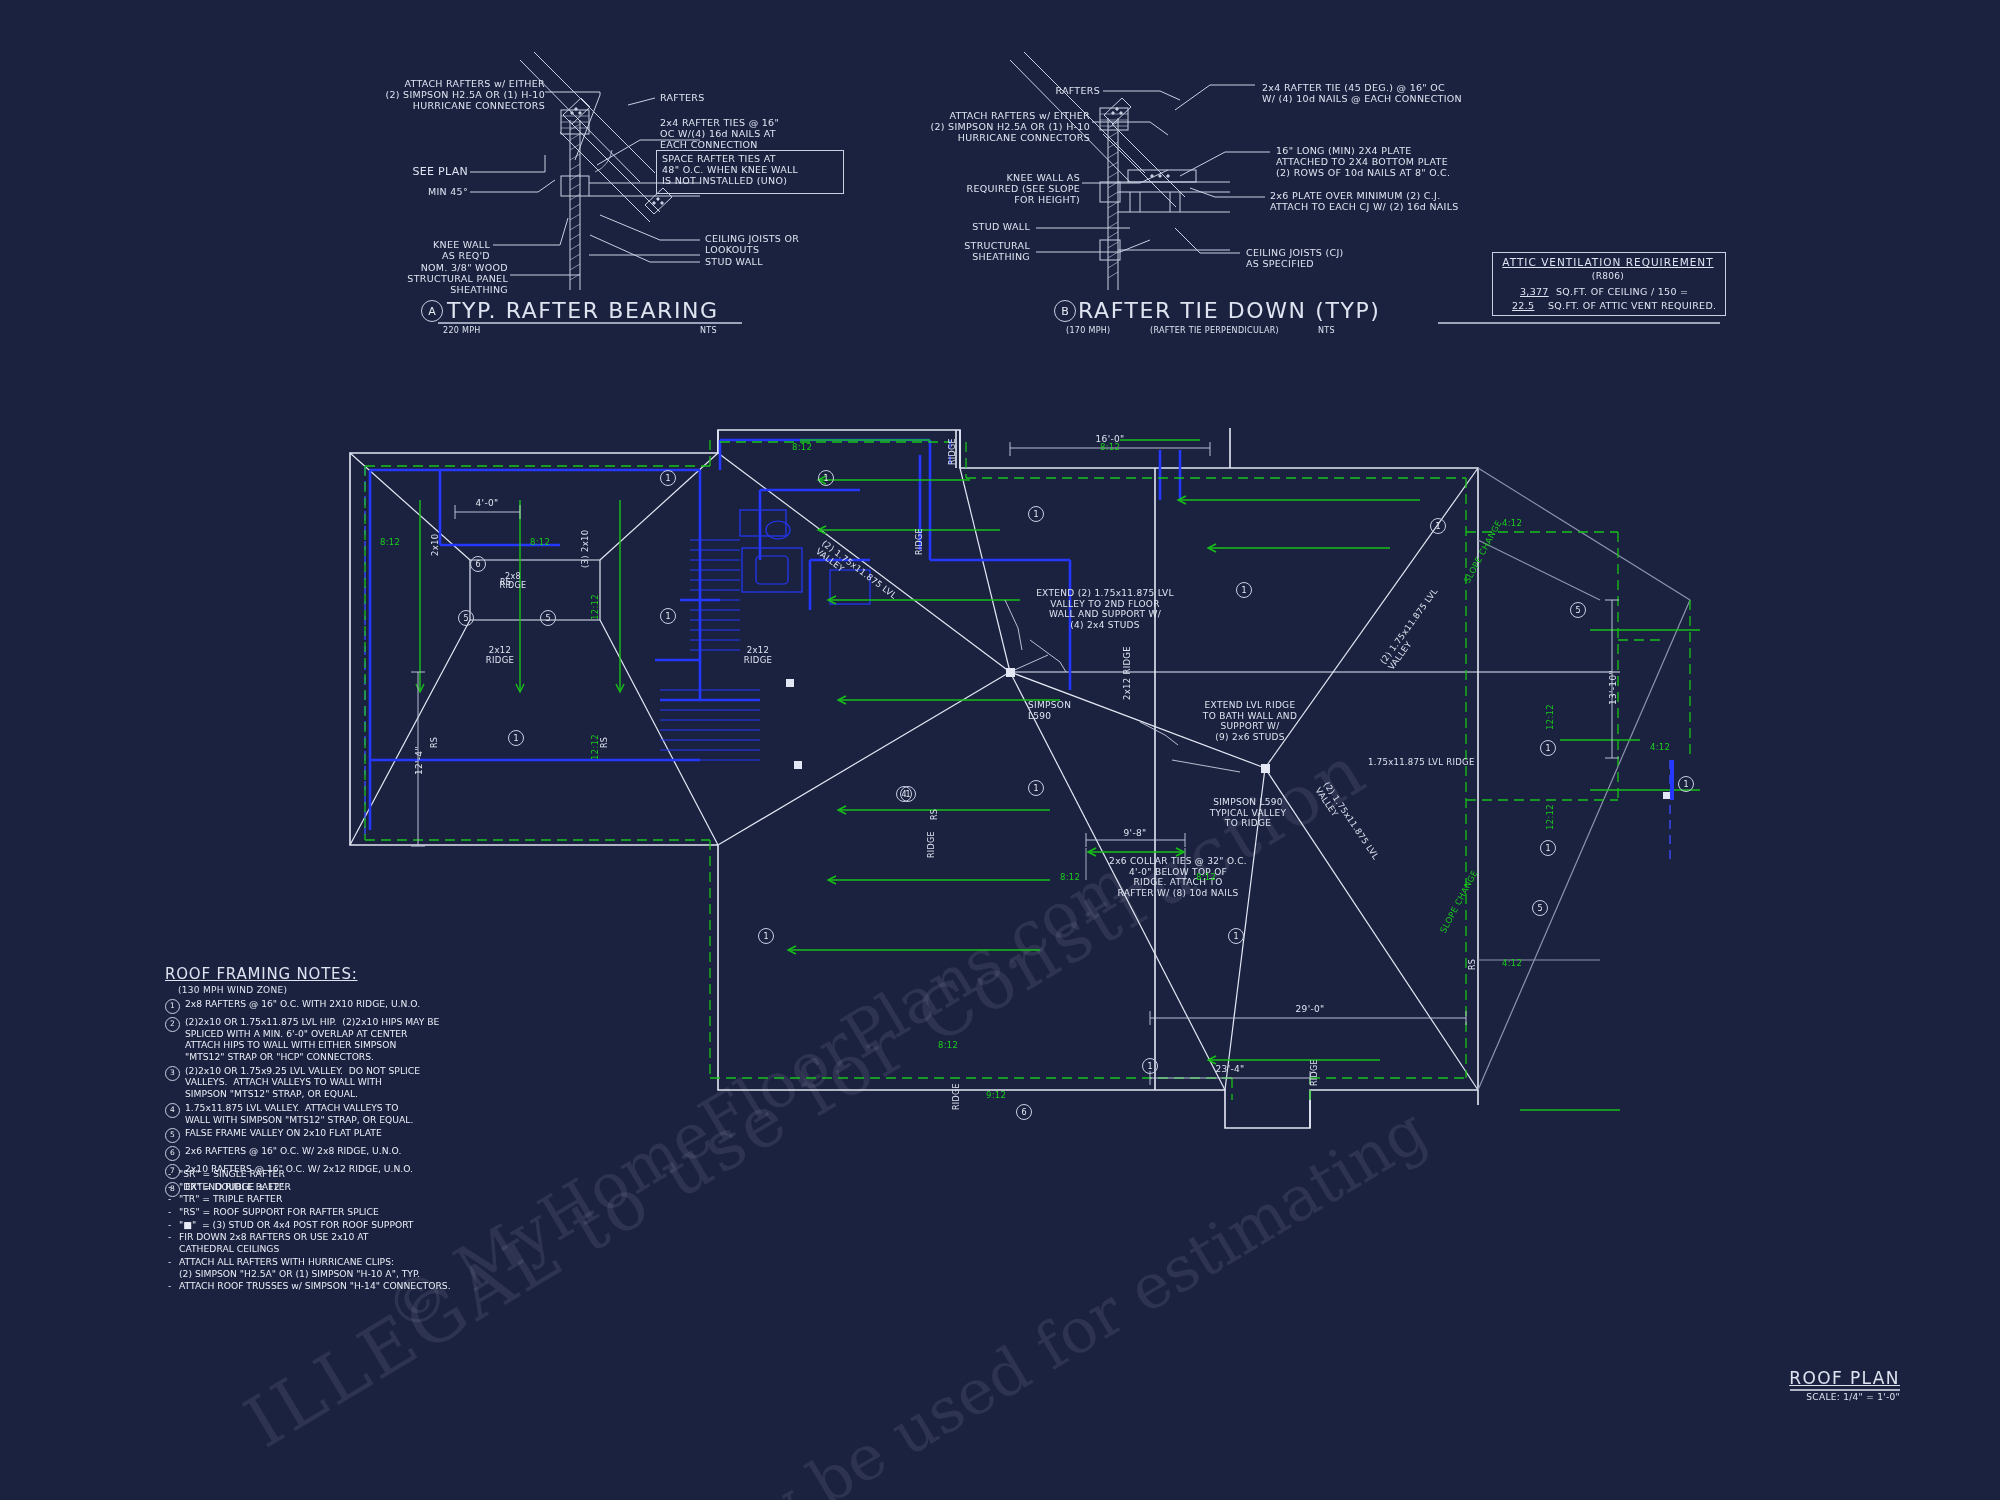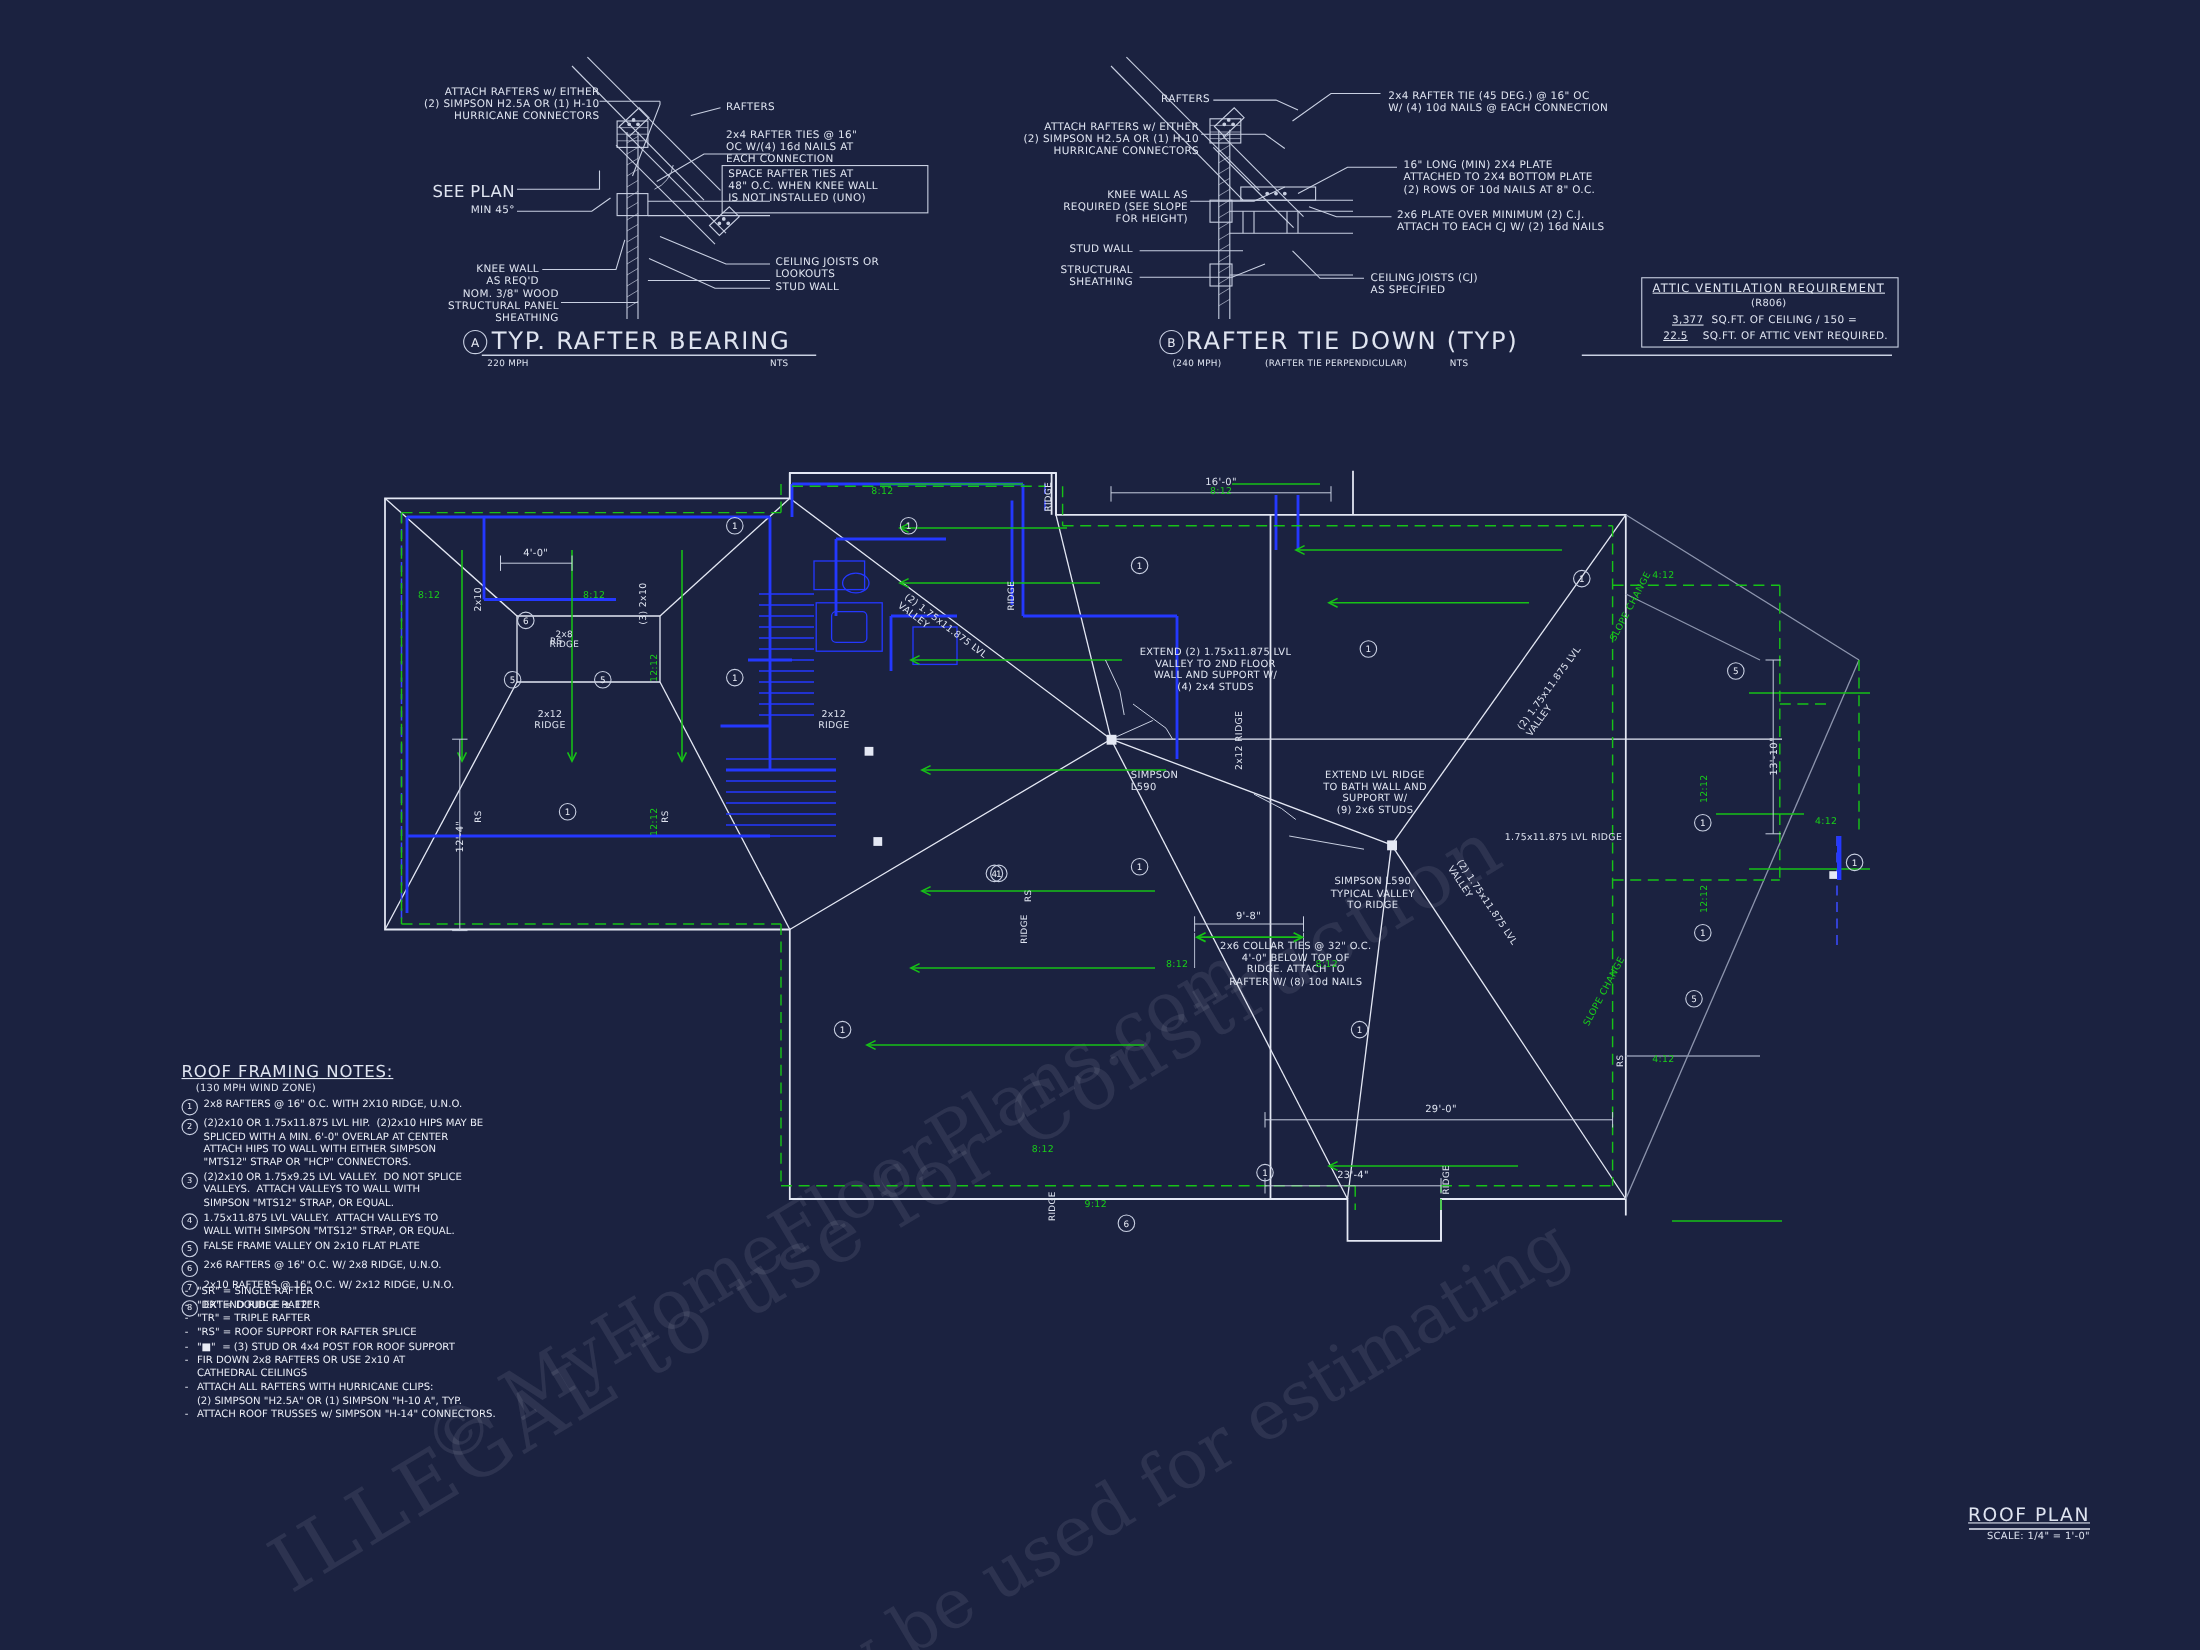--- a/index.html
+++ b/index.html
@@ -81,21 +81,21 @@
   </svg>
 
   <div class="cir" style="left:421px;top:300px;width:20px;height:20px;font-size:11px;">A</div>
   <div class="t" style="left:447px;top:298px;font-size:22px;letter-spacing:1.6px;">TYP. RAFTER BEARING</div>
   <div class="t" style="left:443px;top:326px;font-size:8px;">220 MPH</div>
   <div class="t" style="left:700px;top:326px;font-size:8px;">NTS</div>
 
   <div class="t rt" style="left:300px;top:78px;width:245px;font-size:9.5px;">ATTACH RAFTERS w/ EITHER
 (2) SIMPSON H2.5A OR (1) H-10
 HURRICANE CONNECTORS</div>
-  <div class="t rt" style="left:380px;top:166px;width:88px;font-size:15px;">SEE PLAN</div>
+  <div class="t rt" style="left:380px;top:166px;width:88px;font-size:11px;">SEE PLAN</div>
   <div class="t rt" style="left:380px;top:186px;width:88px;font-size:9.5px;">MIN 45°</div>
   <div class="t rt" style="left:360px;top:239px;width:130px;font-size:9.5px;">KNEE WALL
 AS REQ'D</div>
   <div class="t rt" style="left:330px;top:262px;width:178px;font-size:9.5px;">NOM. 3/8" WOOD
 STRUCTURAL PANEL
 SHEATHING</div>
   <div class="t" style="left:660px;top:92px;font-size:9.5px;">RAFTERS</div>
   <div class="t" style="left:660px;top:117px;font-size:9.5px;">2x4 RAFTER TIES @ 16"
 OC W/(4) 16d NAILS AT
 EACH CONNECTION</div>
@@ -151,21 +151,21 @@
       <path d="M1118,212 L1230,212"></path>
       <path d="M1118,250 L1230,250"></path>
       <rect x="1100" y="182" width="20" height="20"></rect>
       <rect x="1100" y="240" width="20" height="20"></rect>
       <path d="M1438,323 L1720,323" stroke-width="1.4"></path>
     </g>
   </svg>
 
   <div class="cir" style="left:1054px;top:300px;width:20px;height:20px;font-size:11px;">B</div>
   <div class="t" style="left:1078px;top:298px;font-size:22px;letter-spacing:1.6px;">RAFTER TIE DOWN (TYP)</div>
-  <div class="t" style="left:1066px;top:326px;font-size:8px;">(240 MPH)</div>
+  <div class="t" style="left:1066px;top:326px;font-size:8px;">(170 MPH)</div>
   <div class="t" style="left:1150px;top:326px;font-size:8px;">(RAFTER TIE PERPENDICULAR)</div>
   <div class="t" style="left:1318px;top:326px;font-size:8px;">NTS</div>
 
   <div class="t rt" style="left:1000px;top:85px;width:100px;font-size:9.5px;">RAFTERS</div>
   <div class="t rt" style="left:845px;top:110px;width:245px;font-size:9.5px;">ATTACH RAFTERS w/ EITHER
 (2) SIMPSON H2.5A OR (1) H-10
 HURRICANE CONNECTORS</div>
   <div class="t rt" style="left:900px;top:172px;width:180px;font-size:9.5px;">KNEE WALL AS
 REQUIRED (SEE SLOPE
 FOR HEIGHT)</div>

